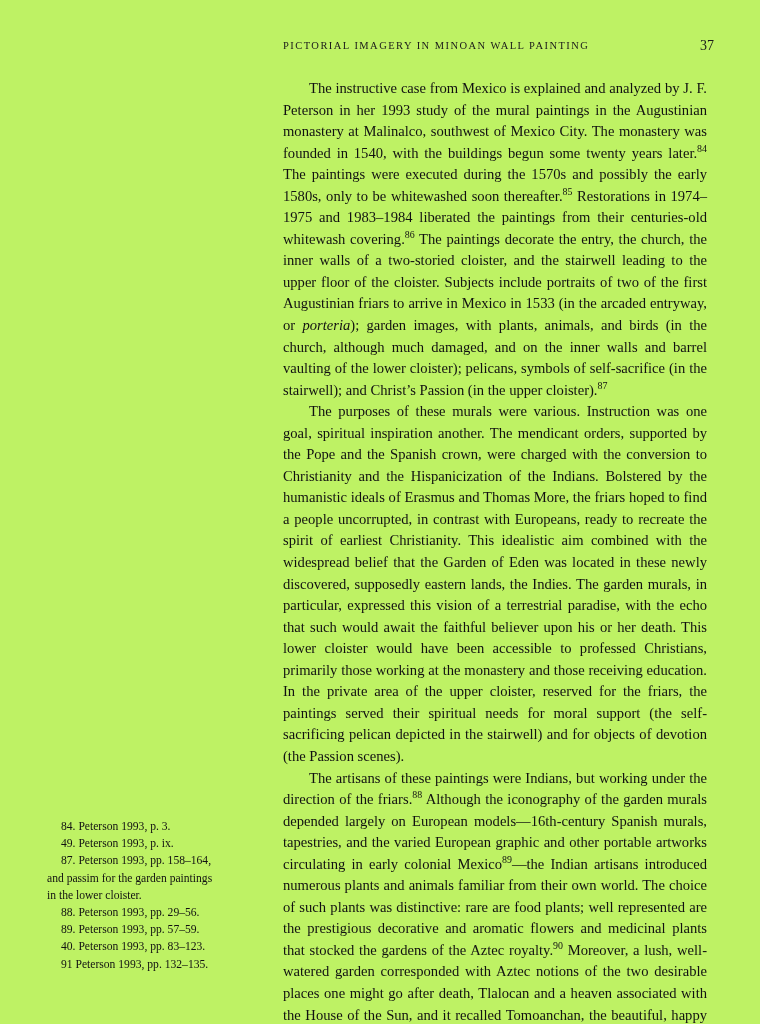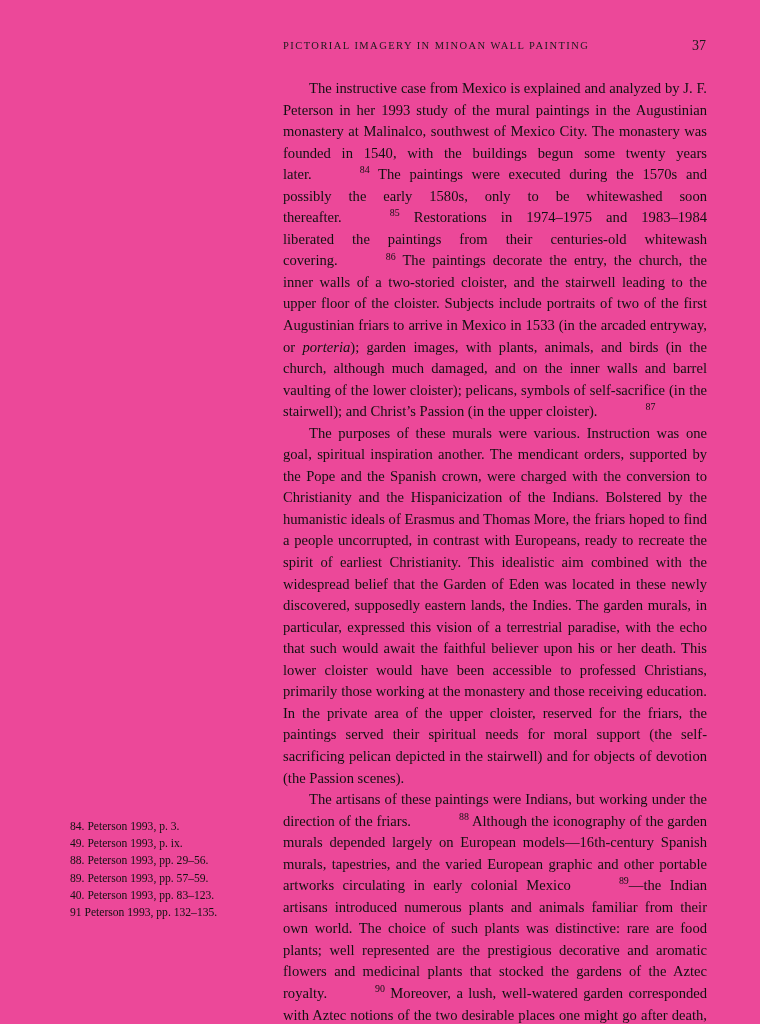--- a/index.html
+++ b/index.html
@@ -4,39 +4,39 @@
 <style>
   html, body {
     margin: 0;
     padding: 0;
     background: #ffffff;
   }
   .page {
     position: relative;
     width: 760px;
     height: 1024px;
-    background: #ec4899;
+    background: #bef264;
     font-family: "Liberation Serif", serif;
     color: #111111;
     overflow: hidden;
   }
   .running-head {
     position: absolute;
     left: 283px;
     top: 40px;
     width: 400px;
     font-size: 10.5px;
     letter-spacing: 1.45px;
     text-transform: uppercase;
     color: #1a1a1a;
     white-space: nowrap;
   }
   .folio {
     position: absolute;
-    right: 54px;
+    right: 46px;
     top: 38px;
     font-size: 14px;
     color: #1a1a1a;
     text-align: right;
   }
   .body-col {
     position: absolute;
     left: 283px;
     top: 78px;
     width: 424px;
@@ -45,37 +45,36 @@
     text-align: justify;
     text-justify: inter-word;
     hyphens: manual;
   }
   .body-col p {
     margin: 0;
     text-indent: 26px;
   }
   .notes-col {
     position: absolute;
-    left: 56px;
+    left: 47px;
     top: 818px;
     width: 175px;
     font-size: 11.6px;
     line-height: 17.2px;
     text-align: left;
     color: #111111;
   }
   .notes-col .note {
     margin: 0;
     text-indent: 14px;
   }
   sup {
     font-size: 0.68em;
     line-height: 0;
     vertical-align: super;
-    margin-left: 48px;
   }
   i, .ital {
   }
 </style>
 </head>
 <body>
 
 <div class="page">
 
   <div class="running-head">Pictorial Imagery in Minoan Wall Painting</div>
@@ -83,19 +82,20 @@
 
   <div class="body-col" id="body-col">
       <p>The instructive case from Mexico is explained and analyzed by J. F. Peterson in her 1993 study of the mural paintings in the Augustinian monastery at Malinalco, southwest of Mexico City. The monastery was founded in 1540, with the buildings begun some twenty years later.<sup>84</sup> The paintings were executed during the 1570s and possibly the early 1580s, only to be whitewashed soon thereafter.<sup>85</sup> Restorations in 1974–1975 and 1983–1984 liberated the paintings from their centuries-old whitewash covering.<sup>86</sup> The paintings decorate the entry, the church, the inner walls of a two-storied cloister, and the stairwell leading to the upper floor of the cloister. Subjects include portraits of two of the first Augustinian friars to arrive in Mexico in 1533 (in the arcaded entryway, or <i>porteria</i>); garden images, with plants, animals, and birds (in the church, although much damaged, and on the inner walls and barrel vaulting of the lower cloister); pelicans, symbols of self-sacrifice (in the stairwell); and Christ’s Passion (in the upper cloister).<sup>87</sup></p>
       <p>The purposes of these murals were various. Instruction was one goal, spiritual inspiration another. The mendicant orders, supported by the Pope and the Spanish crown, were charged with the conversion to Christianity and the Hispanicization of the Indians. Bolstered by the humanistic ideals of Erasmus and Thomas More, the friars hoped to find a people uncorrupted, in contrast with Europeans, ready to recreate the spirit of earliest Christianity. This idealistic aim combined with the widespread belief that the Garden of Eden was located in these newly discovered, supposedly eastern lands, the Indies. The garden murals, in particular, expressed this vision of a terrestrial paradise, with the echo that such would await the faithful believer upon his or her death. This lower cloister would have been accessible to professed Christians, primarily those working at the monastery and those receiving education. In the private area of the upper cloister, reserved for the friars, the paintings served their spiritual needs for moral support (the self-sacrificing pelican depicted in the stairwell) and for objects of devotion (the Passion scenes).</p>
       <p>The artisans of these paintings were Indians, but working under the direction of the friars.<sup>88</sup> Although the iconography of the garden murals depended largely on European models—16th-century Spanish murals, tapestries, and the varied European graphic and other portable artworks circulating in early colonial Mexico<sup>89</sup>—the Indian artisans introduced numerous plants and animals familiar from their own world. The choice of such plants was distinctive: rare are food plants; well represented are the prestigious decorative and aromatic flowers and medicinal plants that stocked the gardens of the Aztec royalty.<sup>90</sup> Moreover, a lush, well-watered garden corresponded with Aztec notions of the two desirable places one might go after death, Tlalocan and a heaven associated with the House of the Sun, and it recalled Tomoanchan, the beautiful, happy place where the gods and mankind originated. The garden imagery of the lower cloister and apparently the church thus suited nicely both European and pre-Hispanic traditions of the rewards that those who believed and obeyed could anticipate after death.</p>
     </div>
 
   <div class="notes-col" id="notes-col">
       <p class="note">84. Peterson 1993, p. 3.</p>
       <p class="note">49. Peterson 1993, p. ix.</p>
+      <p class="note">87. Peterson 1993, pp. 158–164, and passim for the garden paintings in the lower cloister.</p>
       <p class="note">88. Peterson 1993, pp. 29–56.</p>
       <p class="note">89. Peterson 1993, pp. 57–59.</p>
       <p class="note">40. Peterson 1993, pp. 83–123.</p>
       <p class="note">91 Peterson 1993, pp. 132–135.</p>
     </div>
 
 </div>
 
 </body></html>

